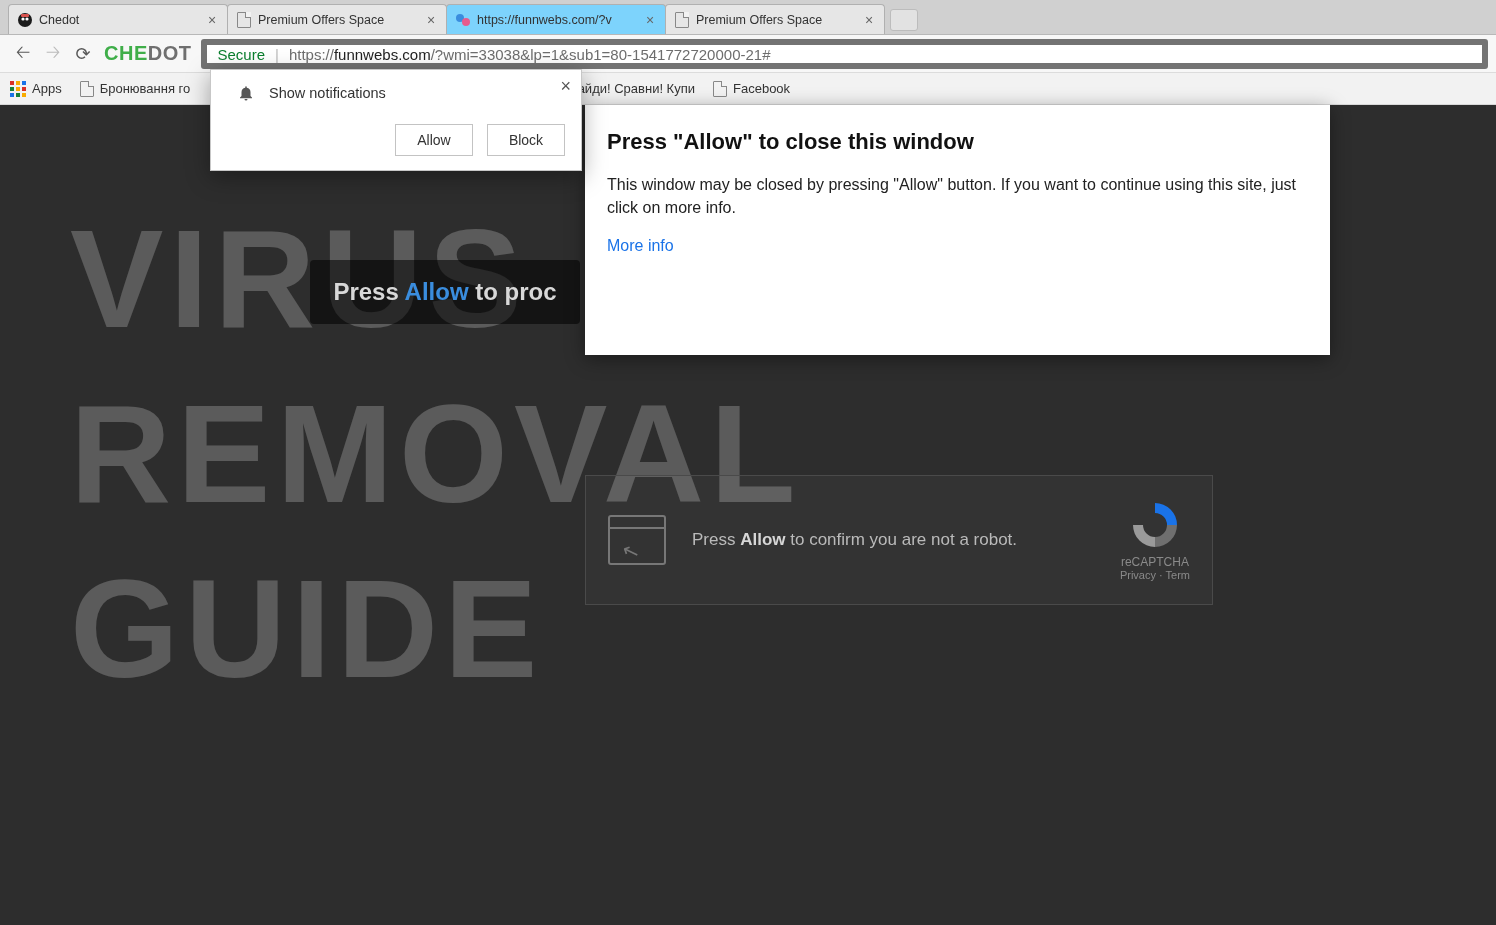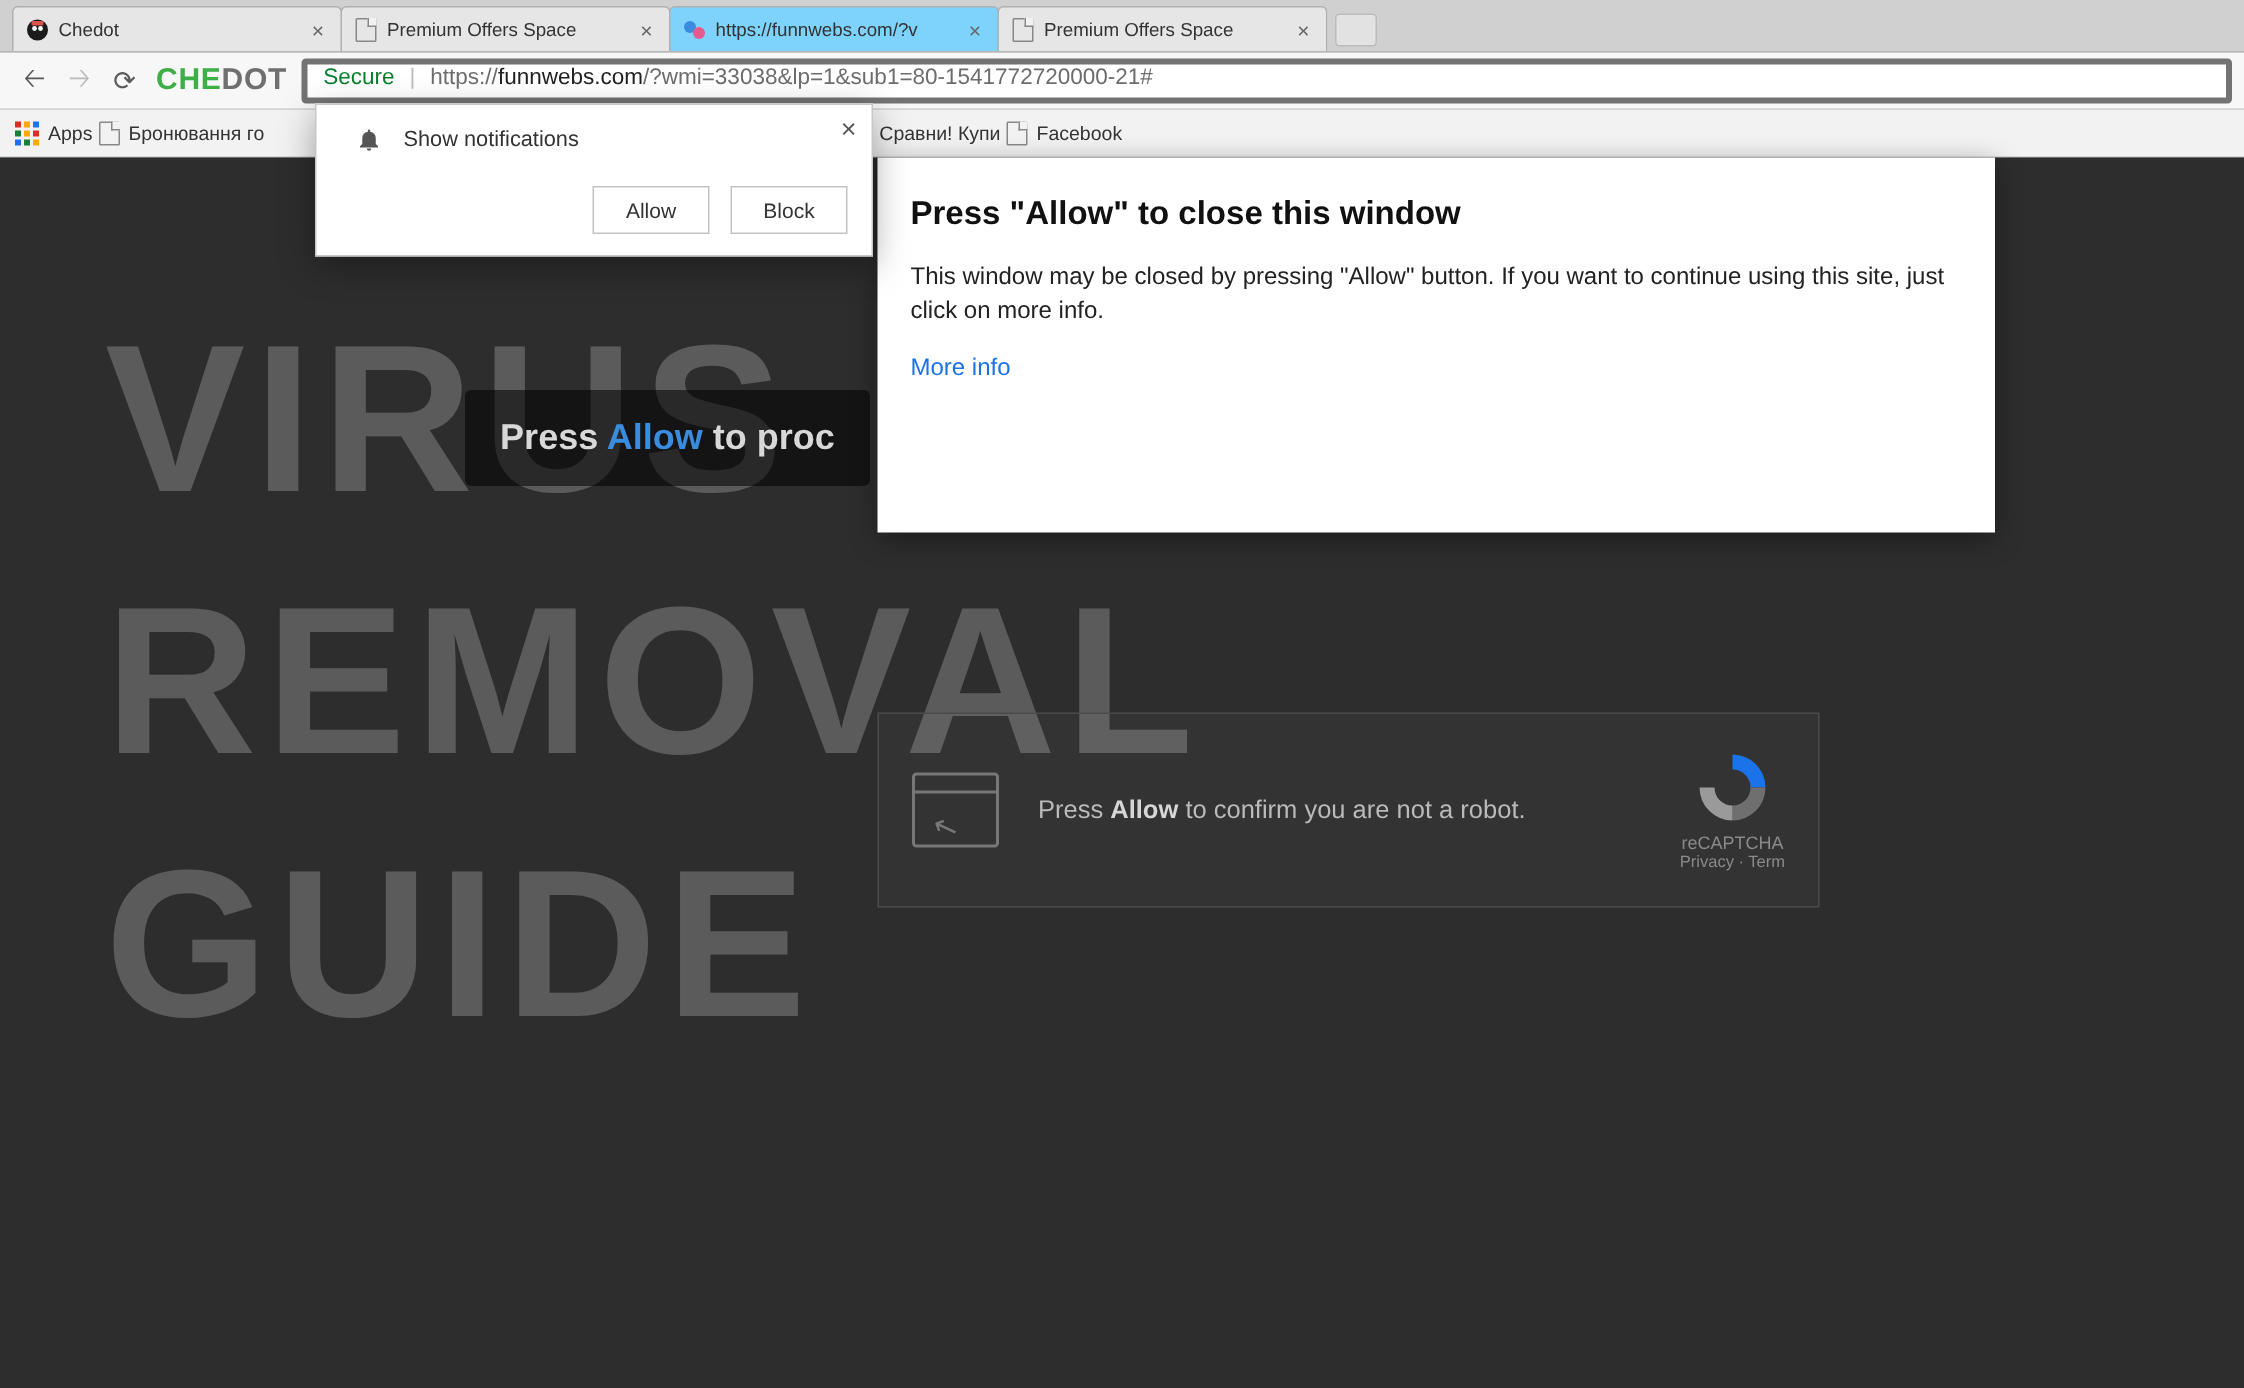--- a/index.html
+++ b/index.html
@@ -77,43 +77,43 @@
     font-weight: 900;
     font-size: 20px;
     letter-spacing: 0.5px;
     font-family: Arial, sans-serif;
   }
   .brand .g { color:#3fae49; }
   .brand .d { color:#6f6f6f; }
   .omnibox {
     flex:1;
     height: 30px;
-    border:4px solid #737373;
+    border:6px solid #737373;
     border-radius:3px;
     background:#fff;
-    display:flex; align-items:flex-start;
+    display:flex; align-items:flex-end;
     padding: 0 10px;
     font-size:15px;
     color:#6d6d6d;
   }
   .secure { color:#0a7f2e; margin-right:10px; }
   .sep { color:#bcbcbc; margin-right:10px; }
   .url { color:#6d6d6d; white-space:nowrap; overflow:hidden; }
   .url .domain { color:#222; }
 
   
   .bookmarks {
     background:#f2f2f2;
     height: 32px;
     display:flex; align-items:center;
     padding: 0 10px;
     border-bottom:1px solid #d8d8d8;
     font-size:13px;
     color:#333;
-    gap:4px;
+    gap:18px;
   }
   .bk-item { display:flex; align-items:center; gap:6px; cursor:pointer; }
   .apps-icon {
     width:16px; height:16px;
     display:grid; grid-template-columns:repeat(3,4px); grid-template-rows:repeat(3,4px); gap:2px;
   }
   .apps-icon span:nth-child(1){background:#d93025}
   .apps-icon span:nth-child(2){background:#f9ab00}
   .apps-icon span:nth-child(3){background:#1a73e8}
   .apps-icon span:nth-child(4){background:#188038}

